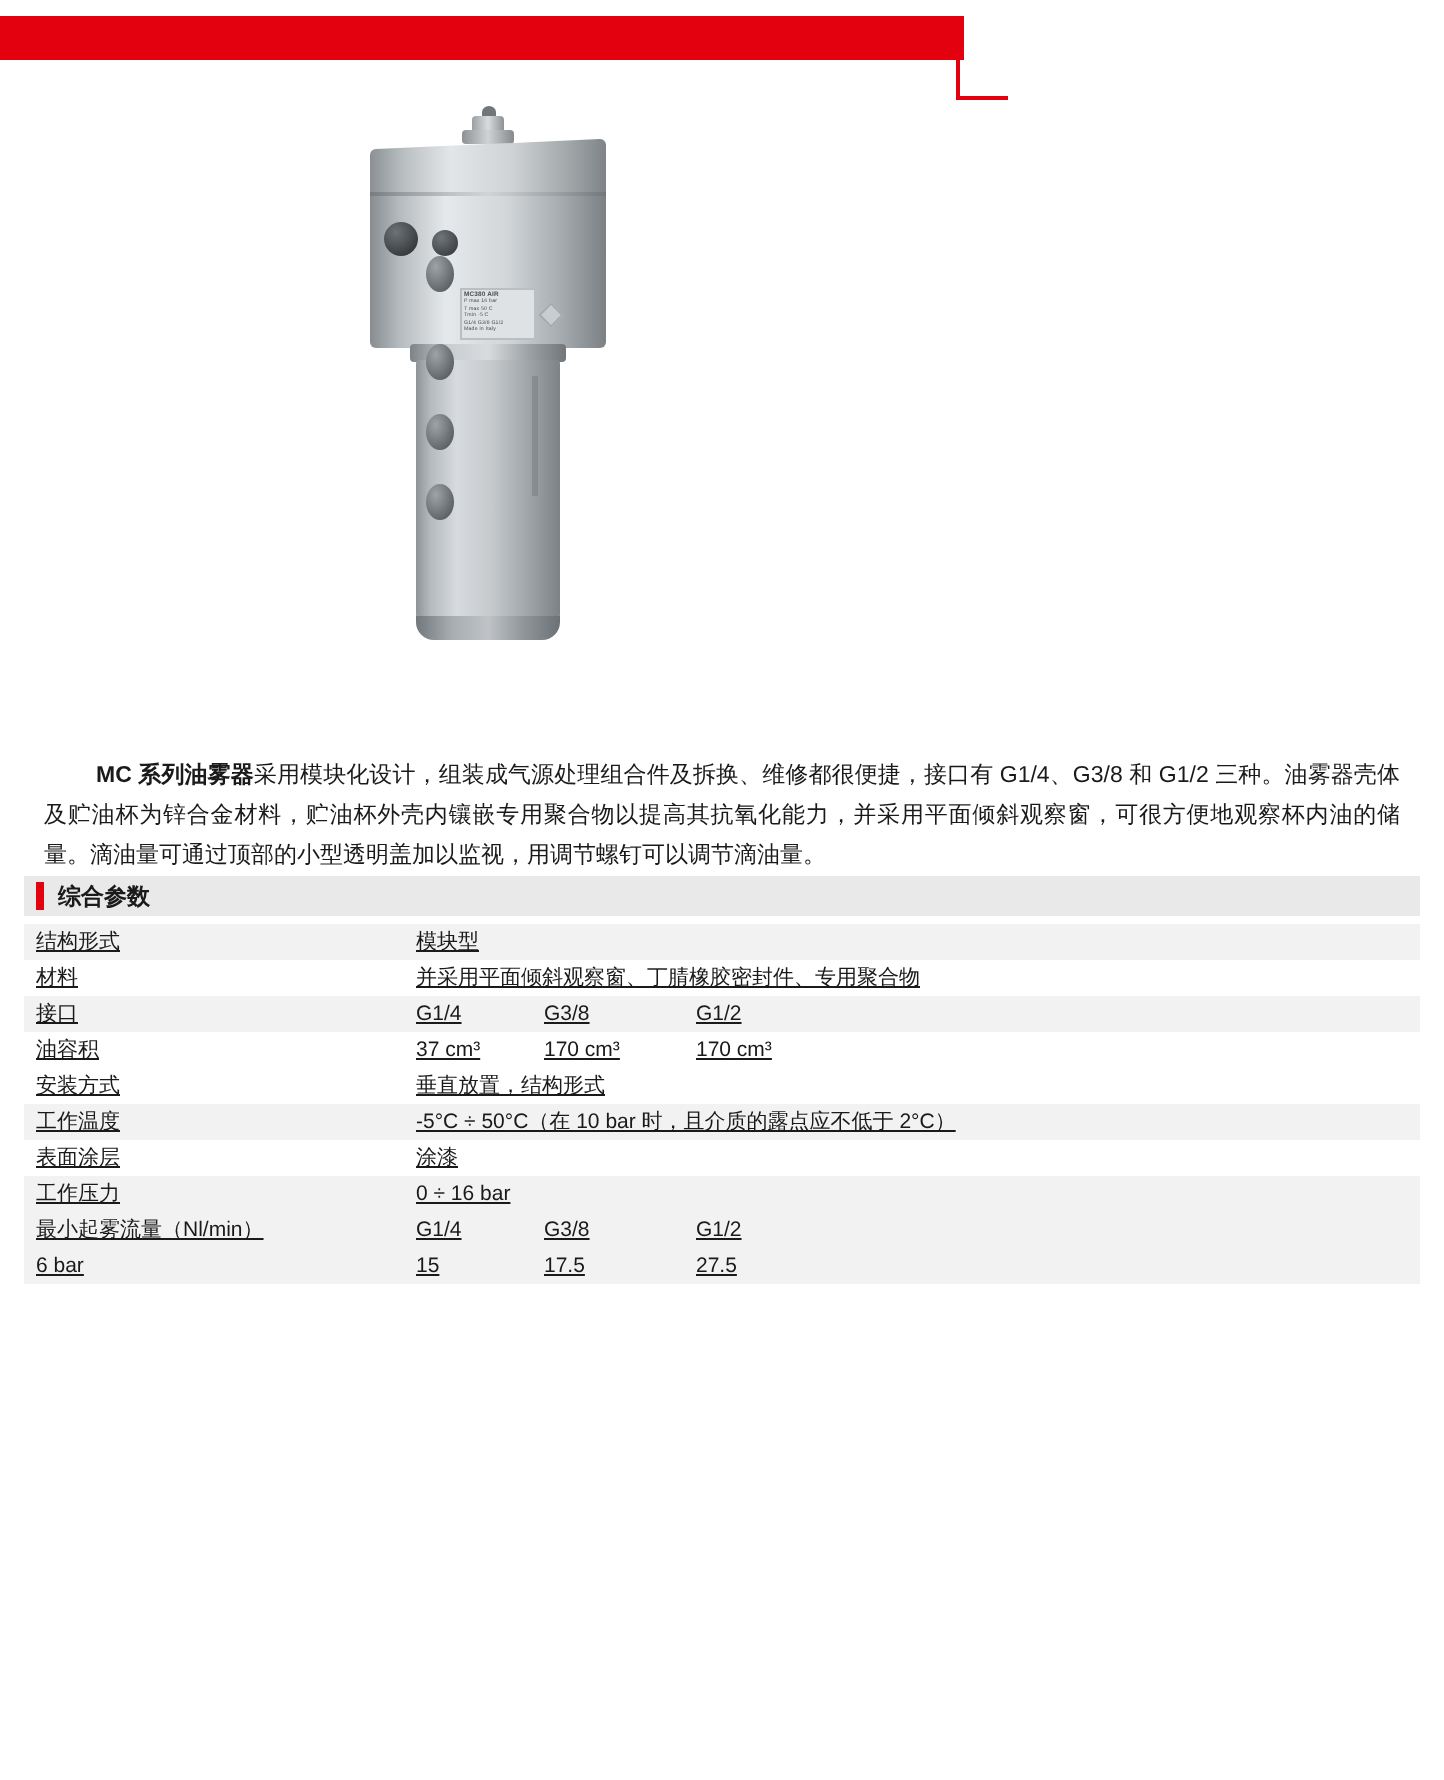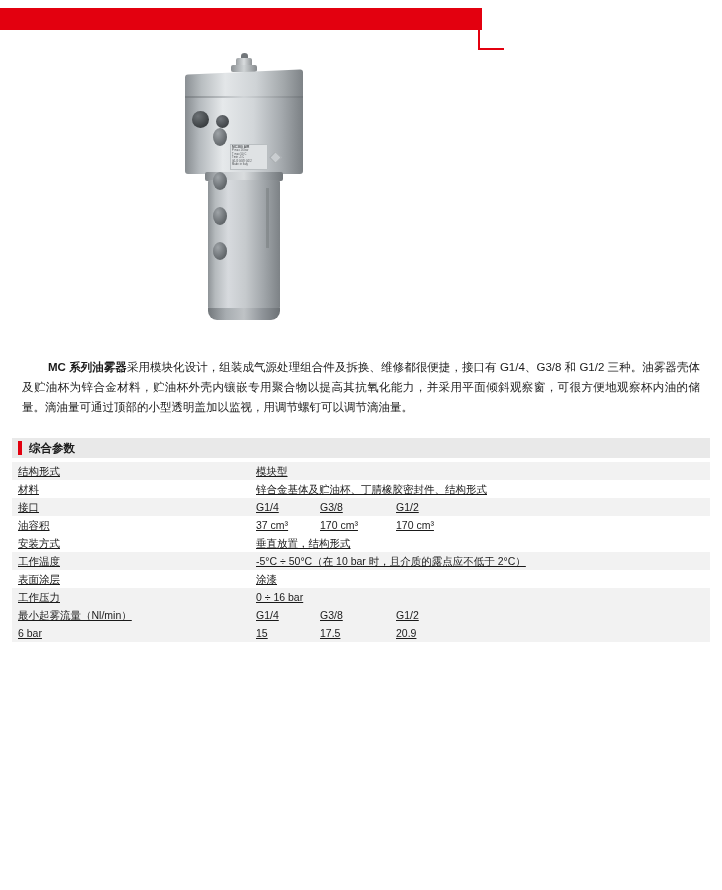--- a/index.html
+++ b/index.html
@@ -204,21 +204,21 @@
     top: 136px;
     width: 3px;
     height: 60px;
     background: rgba(120,125,128,.55);
   }
 
   
   .intro {
     position: absolute;
     left: 22px;
-    top: 345px;
+    top: 366px;
     width: 678px;
     font-size: 11.5px;
     line-height: 20px;
     color: #1a1a1a;
     text-align: justify;
   }
   .intro b { font-weight: bold; }
   .intro-indent { display: inline-block; width: 26px; }
 
   
@@ -260,21 +260,21 @@
     padding: 2px 0 2px 0;
     vertical-align: top;
     line-height: 14px;
   }
   .spec tr.alt td { background: #f2f2f2; }
   .spec td.key {
     width: 180px;
     padding-left: 6px;
   }
   .spec td.val { padding-left: 10px; }
-  .cols { display: flex; margin-left: 48px; }
+  .cols { display: flex; }
   .cols > span { display: inline-block; }
   .c1 { width: 64px; }
   .c2 { width: 76px; }
   .c3 { width: 90px; }
 </style>
 </head>
 <body>
 
 <div class="banner"></div>
 <div class="banner-rule"></div>
@@ -326,21 +326,21 @@
       <td class="val">
         <div class="cols">
           <span class="c3">模块型</span>
         </div>
       </td>
     </tr>
     <tr>
       <td class="key">材料</td>
       <td class="val">
         <div class="cols">
-          <span>锌合金基体及贮油杯、丁腈橡胶密封件、结构形式</span>
+          <span>并采用平面倾斜观察窗、丁腈橡胶密封件、专用聚合物</span>
         </div>
       </td>
     </tr>
     <tr class="alt">
       <td class="key">接口</td>
       <td class="val">
         <div class="cols">
           <span class="c1">G1/4</span>
           <span class="c2">G3/8</span>
           <span class="c3">G1/2</span>
@@ -398,18 +398,18 @@
           <span class="c3">G1/2</span>
         </div>
       </td>
     </tr>
     <tr class="alt">
       <td class="key">6 bar</td>
       <td class="val">
         <div class="cols">
           <span class="c1">15</span>
           <span class="c2">17.5</span>
-          <span class="c3">20.9</span>
+          <span class="c3">27.5</span>
         </div>
       </td>
     </tr>
   </tbody>
 </table>
 
 </body></html>

